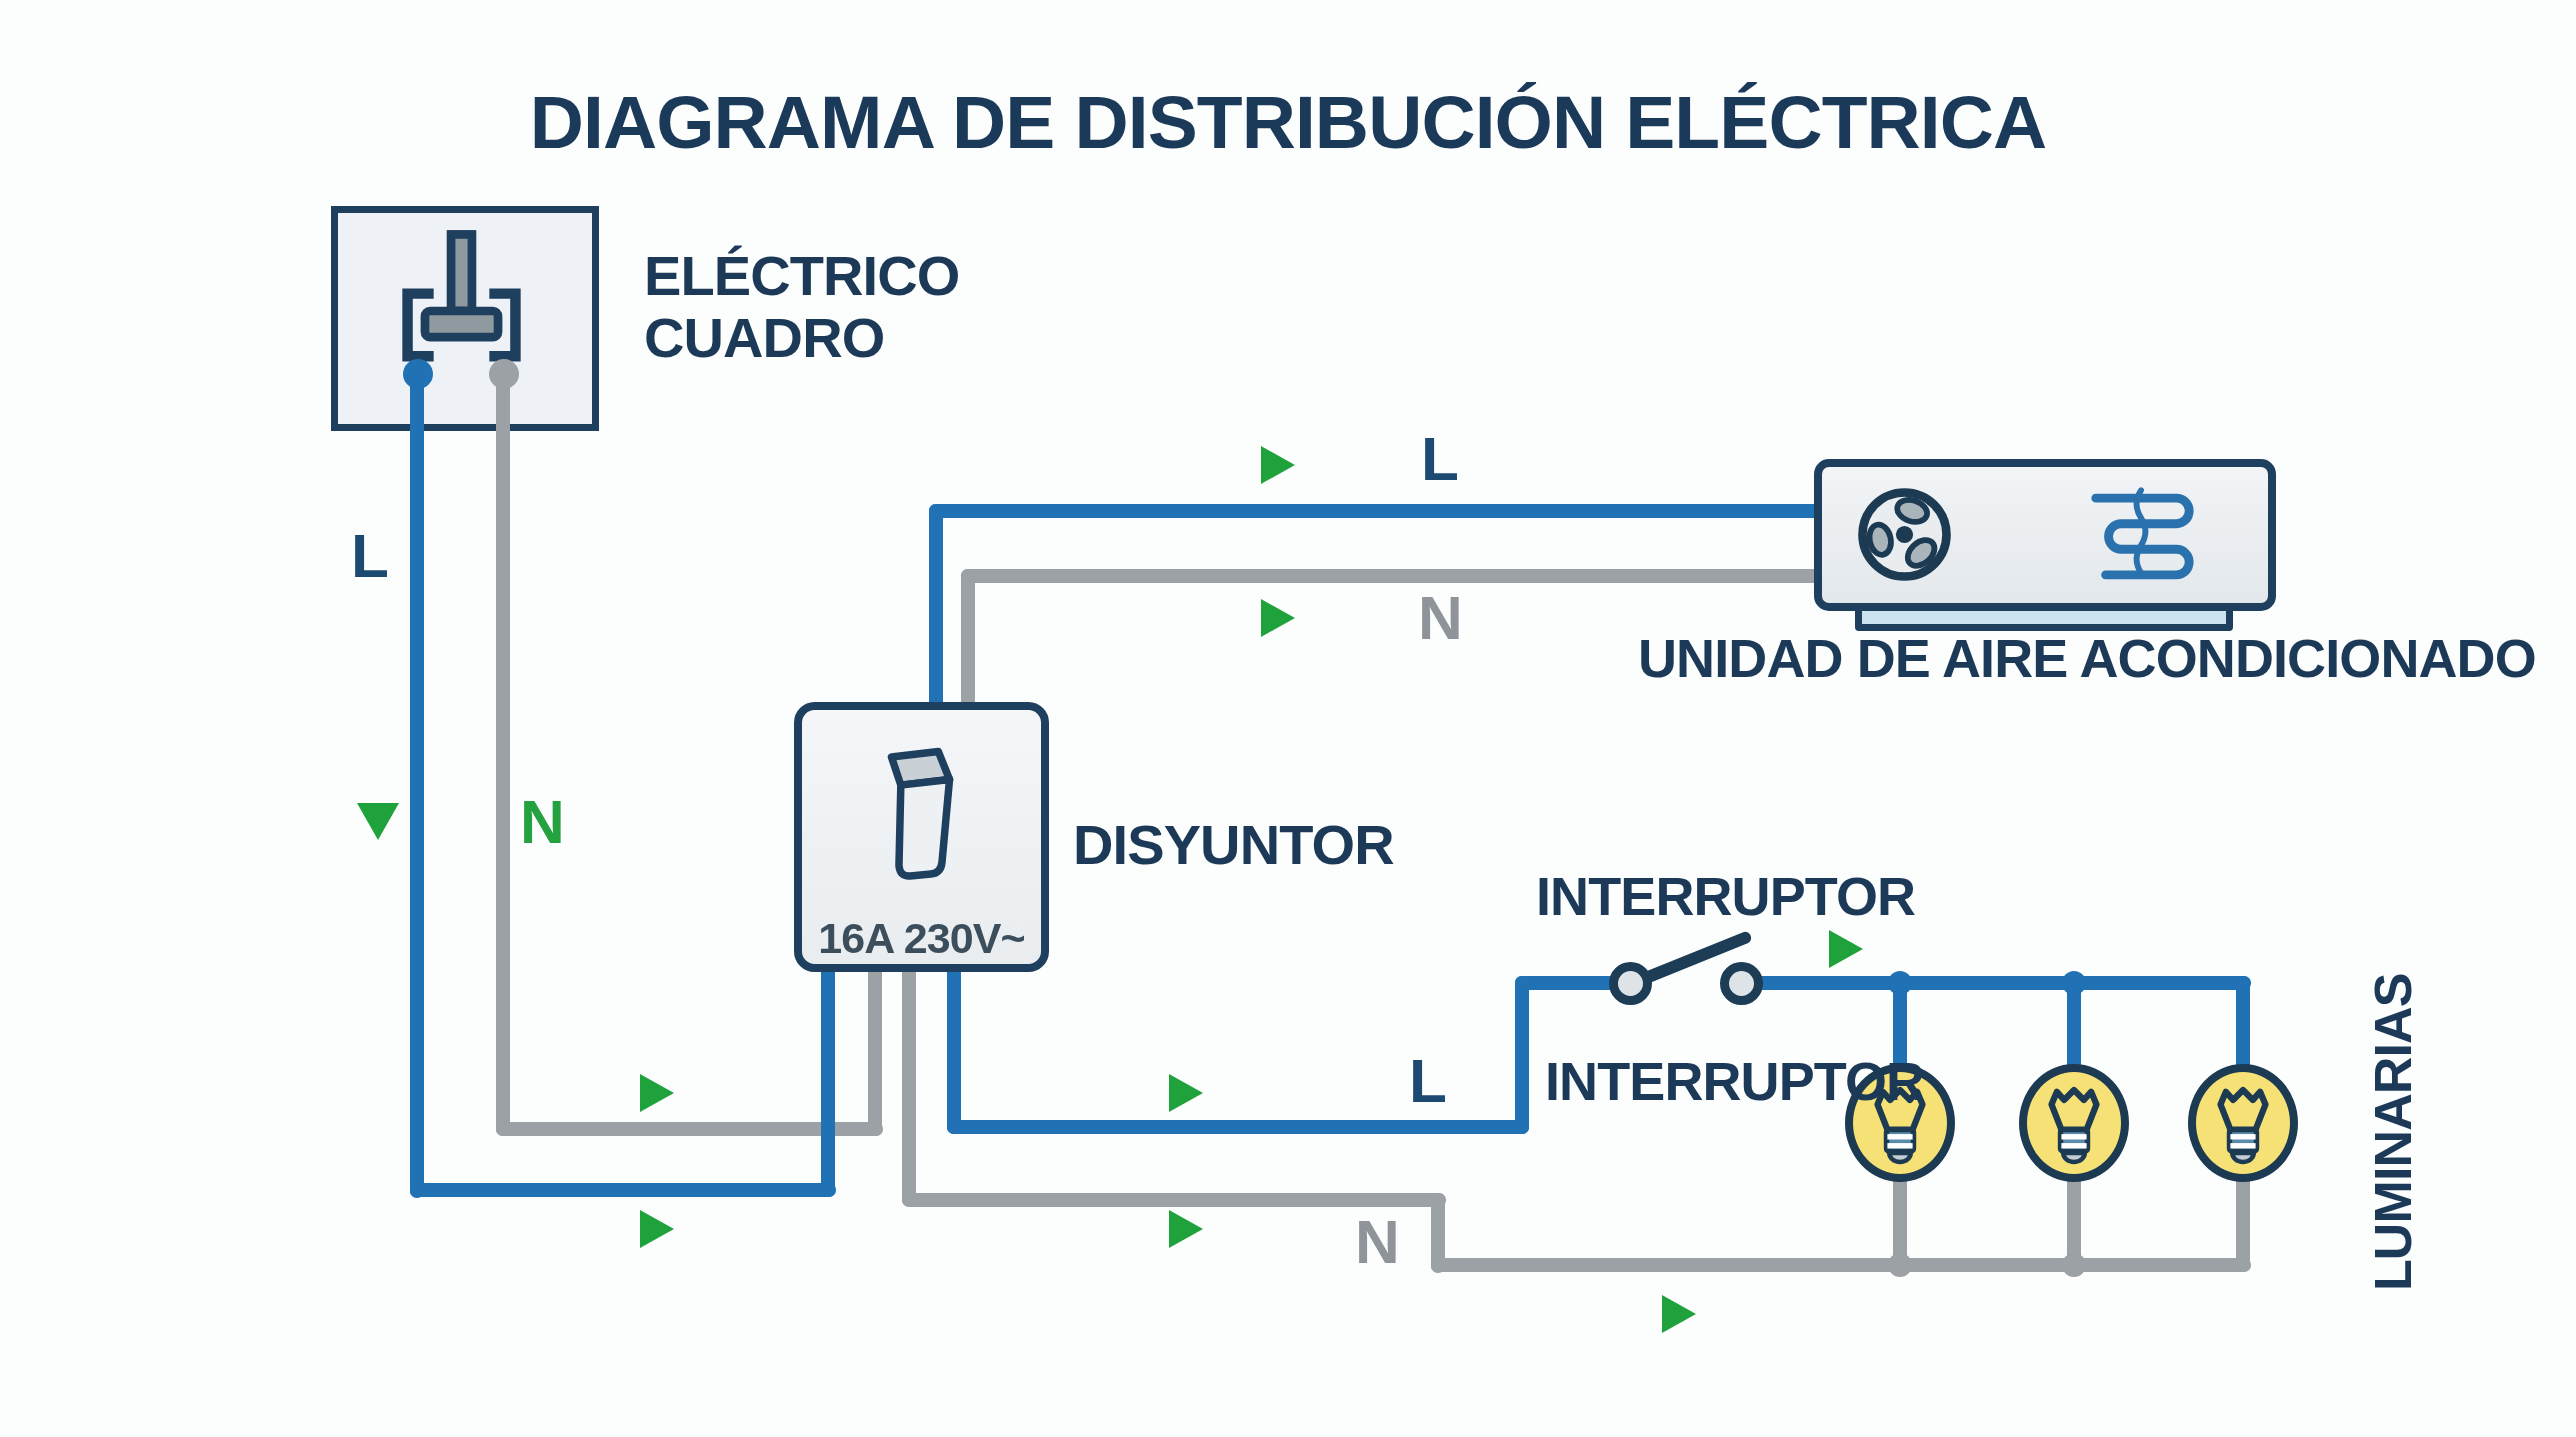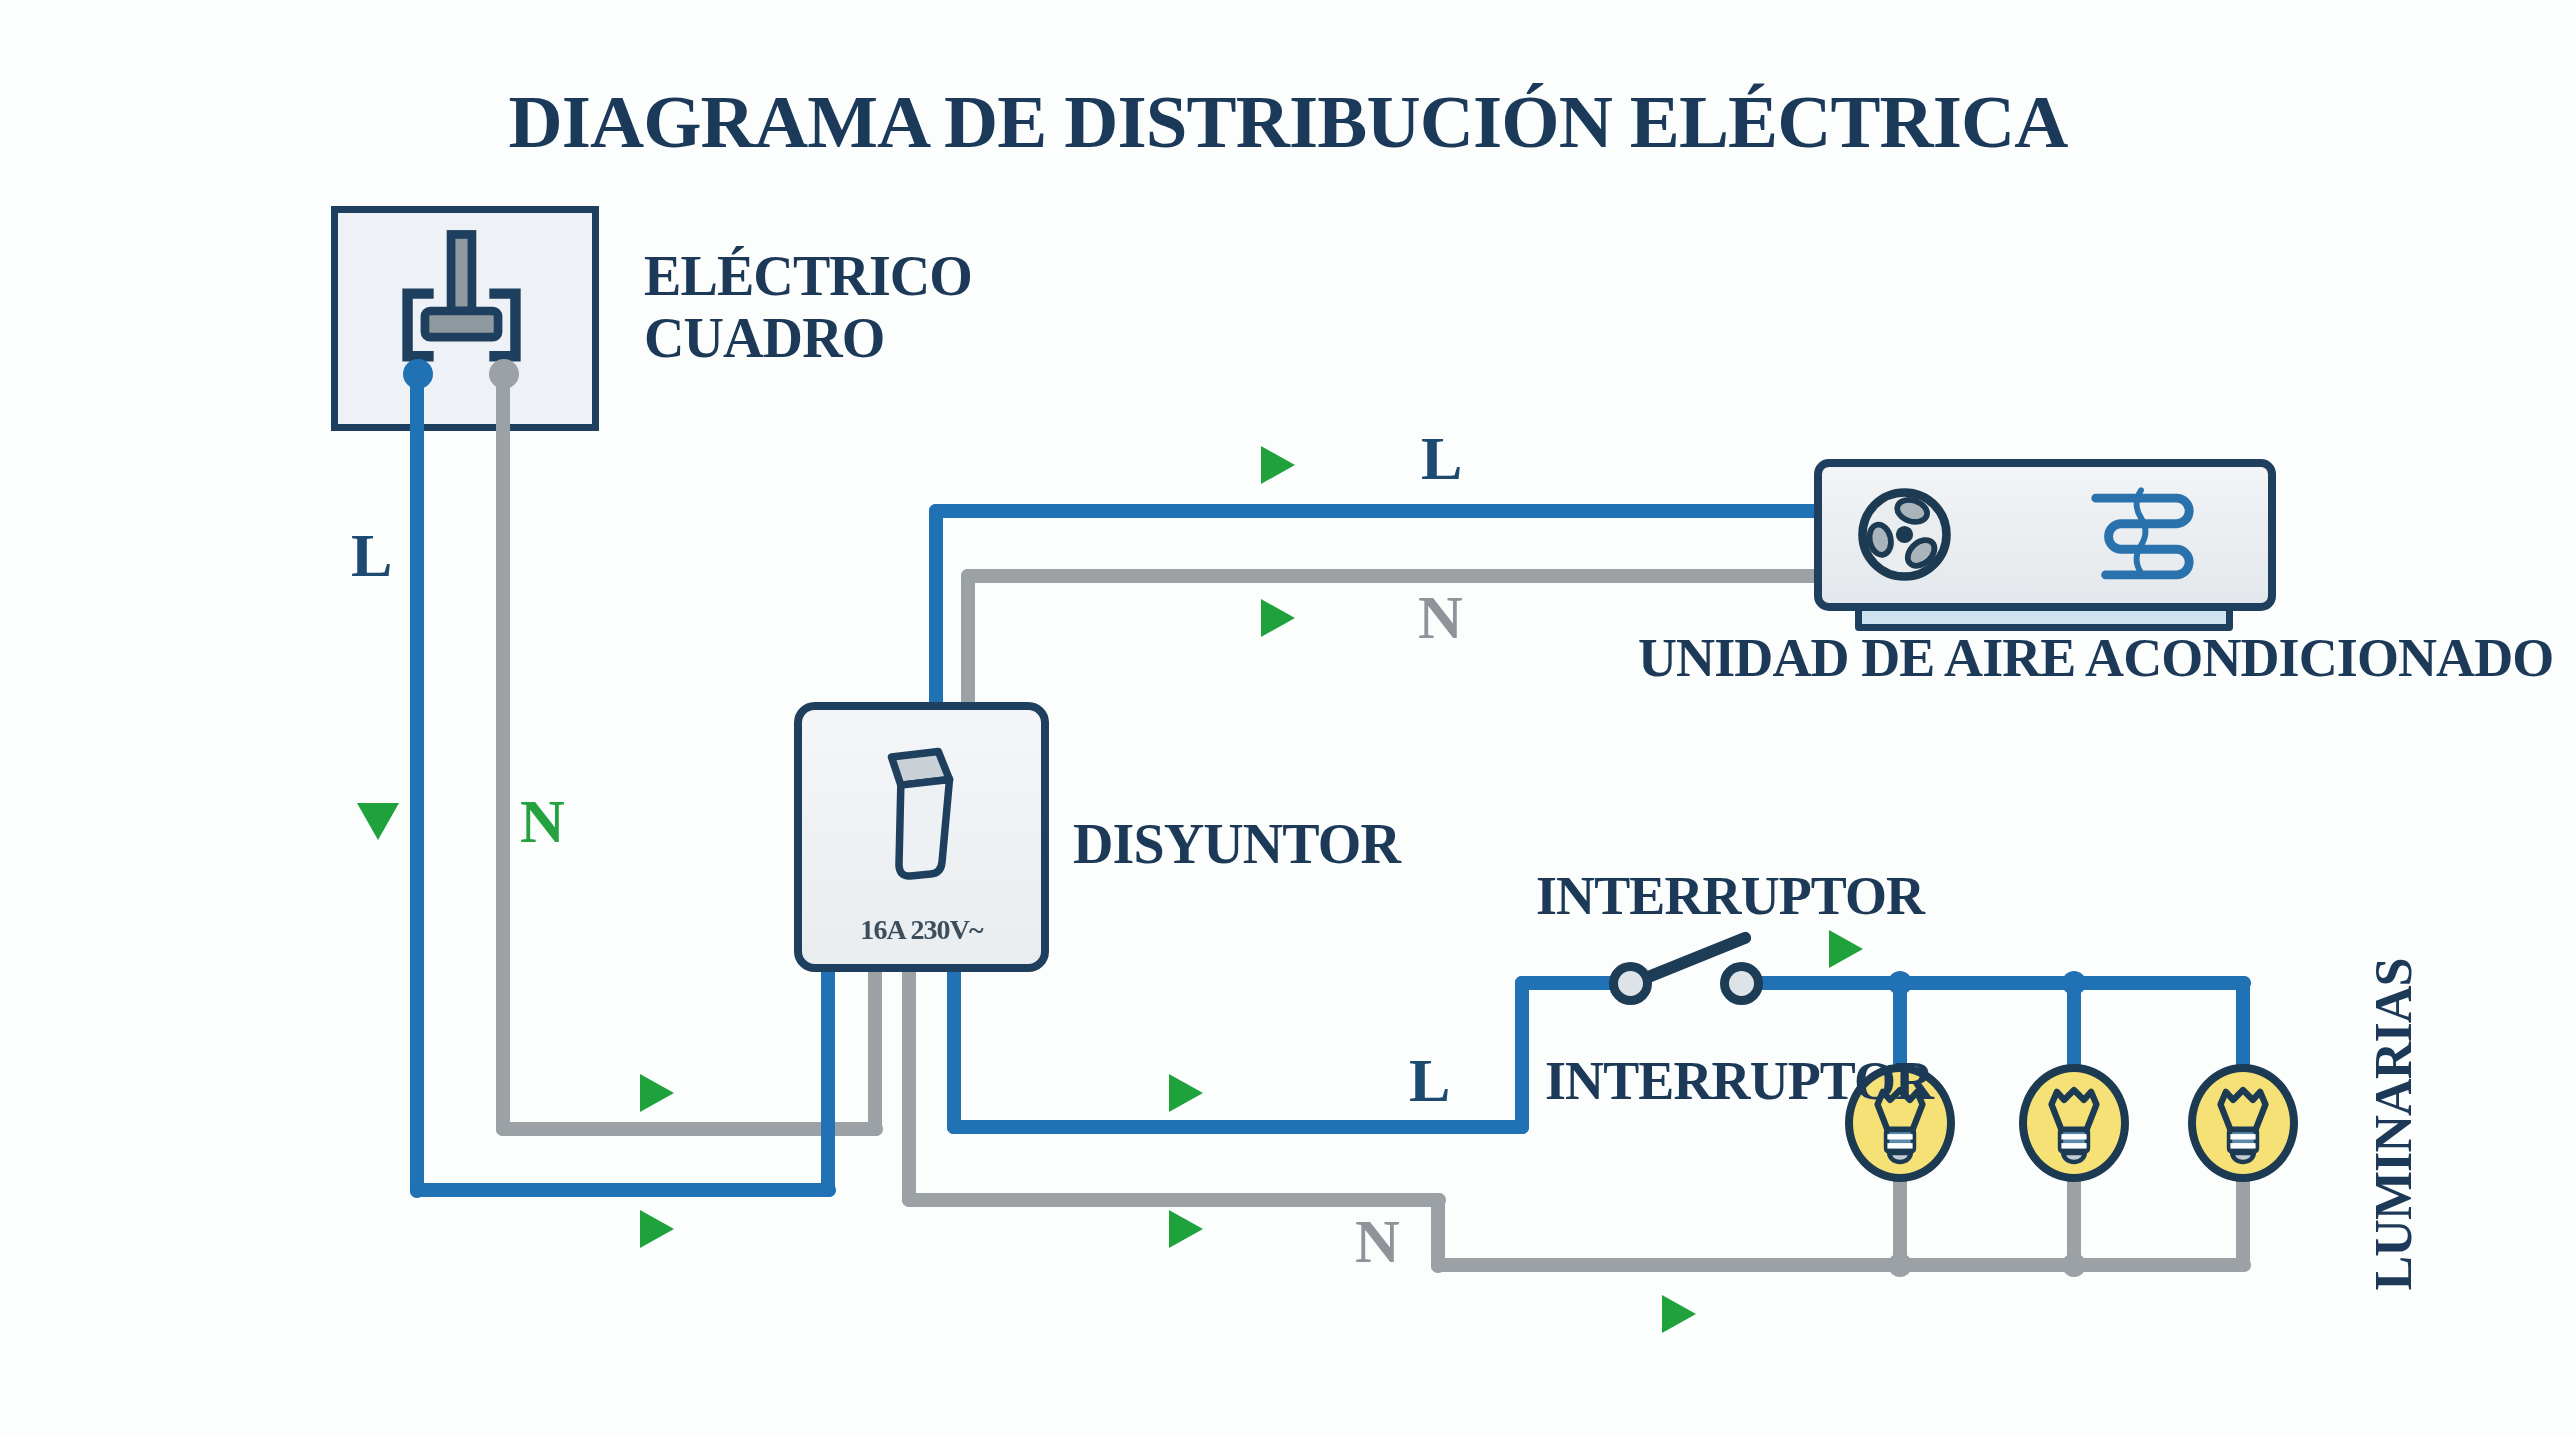--- a/index.html
+++ b/index.html
@@ -1,17 +1,17 @@
 <!DOCTYPE html>
 <html style="font-size:15px"><head>
 <meta charset="utf-8">
 <style>
   html,body{margin:0;padding:0;background:#fcfdfd;}
   .stage{position:relative;width:2576px;height:1438px;background:#fcfdfd;overflow:hidden;
-         font-family:Liberation Serif, serif;font-weight:bold;color:#1c3a58;}
+         font-family:Liberation Sans, sans-serif;font-weight:bold;color:#1c3a58;}
   .abs{position:absolute;}
   
   .wg{position:absolute;background:#9ba1a5;border-radius:6.6px;z-index:2;}
   .wb{position:absolute;background:#2171b5;border-radius:6.6px;z-index:2;}
   
   .jb{position:absolute;width:24px;height:24px;border-radius:50%;background:#2171b5;z-index:2;}
   .jg{position:absolute;width:24px;height:24px;border-radius:50%;background:#9ba1a5;z-index:2;}
   
   .compbox{position:absolute;box-sizing:border-box;border:8.4px solid #1e3f5e;z-index:3;}
   
@@ -88,21 +88,21 @@
   <div class="seclab" style="left:644px;top:245px;line-height:62px;">
     <div>ELÉCTRICO</div>
     <div>CUADRO</div>
   </div>
 
   <div class="compbox" style="left:794px;top:702px;width:255px;height:270px;border-radius:20.6px;background:linear-gradient(#f4f6f8,#e9edf0);">
     <svg width="103" height="178" viewBox="0 0 110 190" style="position:absolute;left:67px;top:32px;">
       <polygon points="24,16 74,10 86,40 34,46" fill="#c9d1d7" stroke="#1e3f5e" stroke-width="8" stroke-linejoin="round"></polygon>
       <path d="M34,46 L86,40 L78,128 Q77,140 66,141 L44,143 Q33,144 32,132 Z" fill="#eef1f3" stroke="#1e3f5e" stroke-width="8" stroke-linejoin="round"></path>
     </svg>
-    <div style="position:absolute;left:0;right:0;top:204px;text-align:center;font-size:28px;color:#3c4e5c;letter-spacing:-0.9px;">16A 230V~</div>
+    <div style="position:absolute;left:0;right:0;top:204px;text-align:center;font-size:43px;color:#3c4e5c;letter-spacing:-0.9px;">16A 230V~</div>
   </div>
   <div class="seclab" style="left:1073px;top:812px;">DISYUNTOR</div>
 
   <div class="tray"></div>
   <div class="compbox" style="left:1814px;top:459px;width:462px;height:152px;border-radius:15px;background:linear-gradient(#f2f4f6,#e3e8ec);">
     <svg width="105" height="105" viewBox="0 0 110 110" style="position:absolute;left:30px;top:15px;">
       <circle cx="55" cy="55" r="44" fill="#e9edf0" stroke="#1c3a52" stroke-width="9"></circle>
       <ellipse cx="55" cy="29" rx="16" ry="11" fill="#aab4bb" stroke="#1c3a52" stroke-width="6" transform="rotate(18 55 55)"></ellipse>
       <ellipse cx="55" cy="29" rx="16" ry="11" fill="#aab4bb" stroke="#1c3a52" stroke-width="6" transform="rotate(138 55 55)"></ellipse>
       <ellipse cx="55" cy="29" rx="16" ry="11" fill="#aab4bb" stroke="#1c3a52" stroke-width="6" transform="rotate(258 55 55)"></ellipse>

